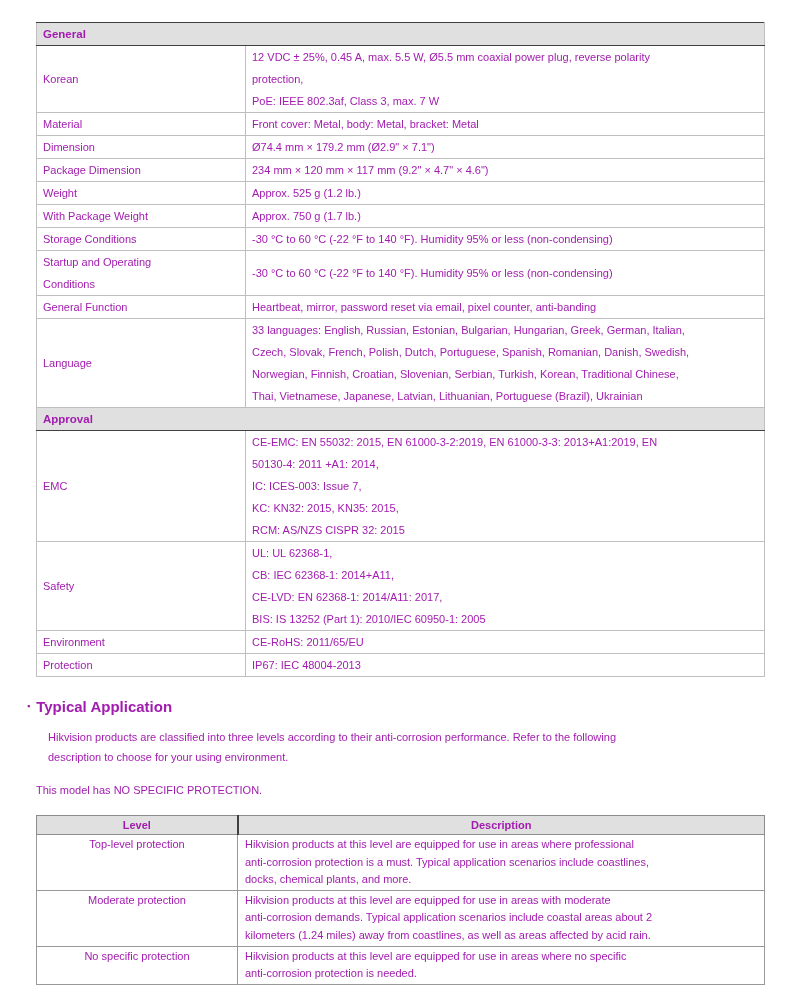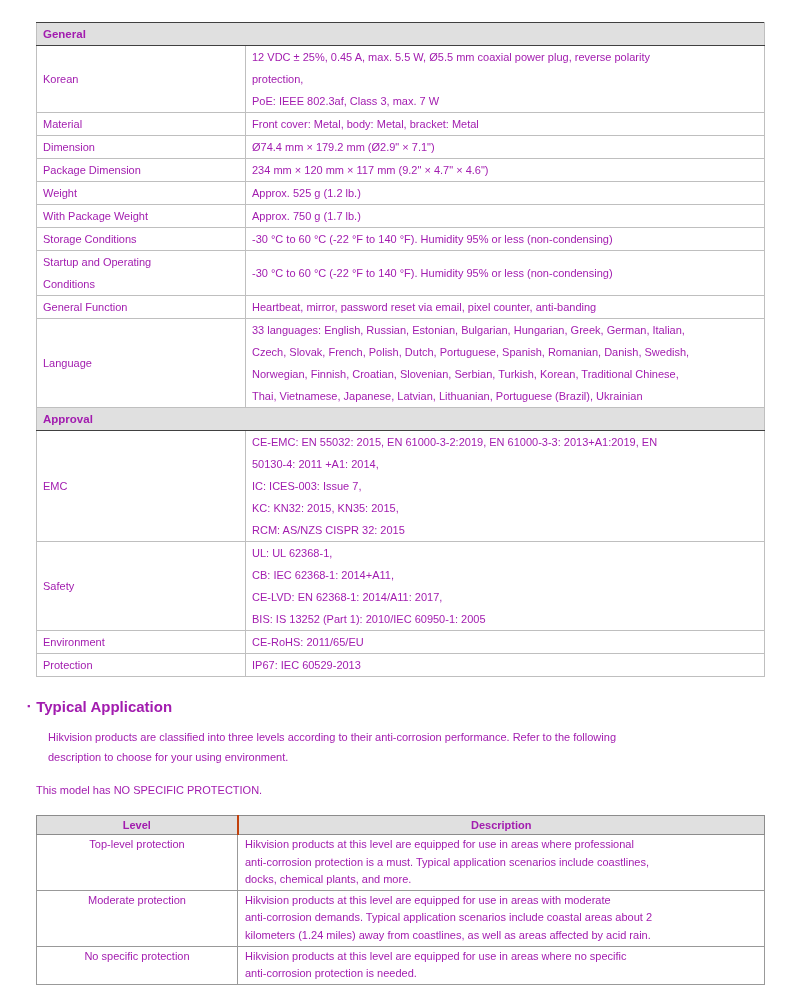--- a/index.html
+++ b/index.html
@@ -34,21 +34,21 @@
 
   
   .app { margin-top: 15px; }
   .app .l1 { width: 201px; }
   .app .l2 { width: 527px; }
   .app th {
     background: #e0e0e0; font-weight: bold; font-size: 11px;
     line-height: 18px; padding: 0; text-align: center;
     border: 1px solid #8c8c8c;
   }
-  .app th + th { border-left: 2px solid #c2410c; }
+  .app th + th { border-left: 2px solid #404040; }
   .app td {
     border: 1px solid #999999; font-size: 11px;
     vertical-align: top; line-height: 17.6px;
     padding: 1px 7px; white-space: pre-line; overflow: hidden;
   }
   .app td.level { text-align: center; }
 </style>
 </head>
 <body>
 
@@ -126,21 +126,21 @@
 CB: IEC 62368-1: 2014+A11,
 CE-LVD: EN 62368-1: 2014/A11: 2017,
 BIS: IS 13252 (Part 1): 2010/IEC 60950-1: 2005</td>
       </tr>
       <tr>
         <td>Environment</td>
         <td>CE-RoHS: 2011/65/EU</td>
       </tr>
       <tr>
         <td>Protection</td>
-        <td>IP67: IEC 60529-2013</td>
+        <td>IP67: IEC 48004-2013</td>
       </tr>
     </tbody>
   </table>
 
   <div class="ta-heading">
     <span class="bullet">▪</span>
     <span class="ta-title">Typical Application</span>
   </div>
   <p class="intro">Hikvision products are classified into three levels according to their anti-corrosion performance. Refer to the following
 description to choose for your using environment.</p>

